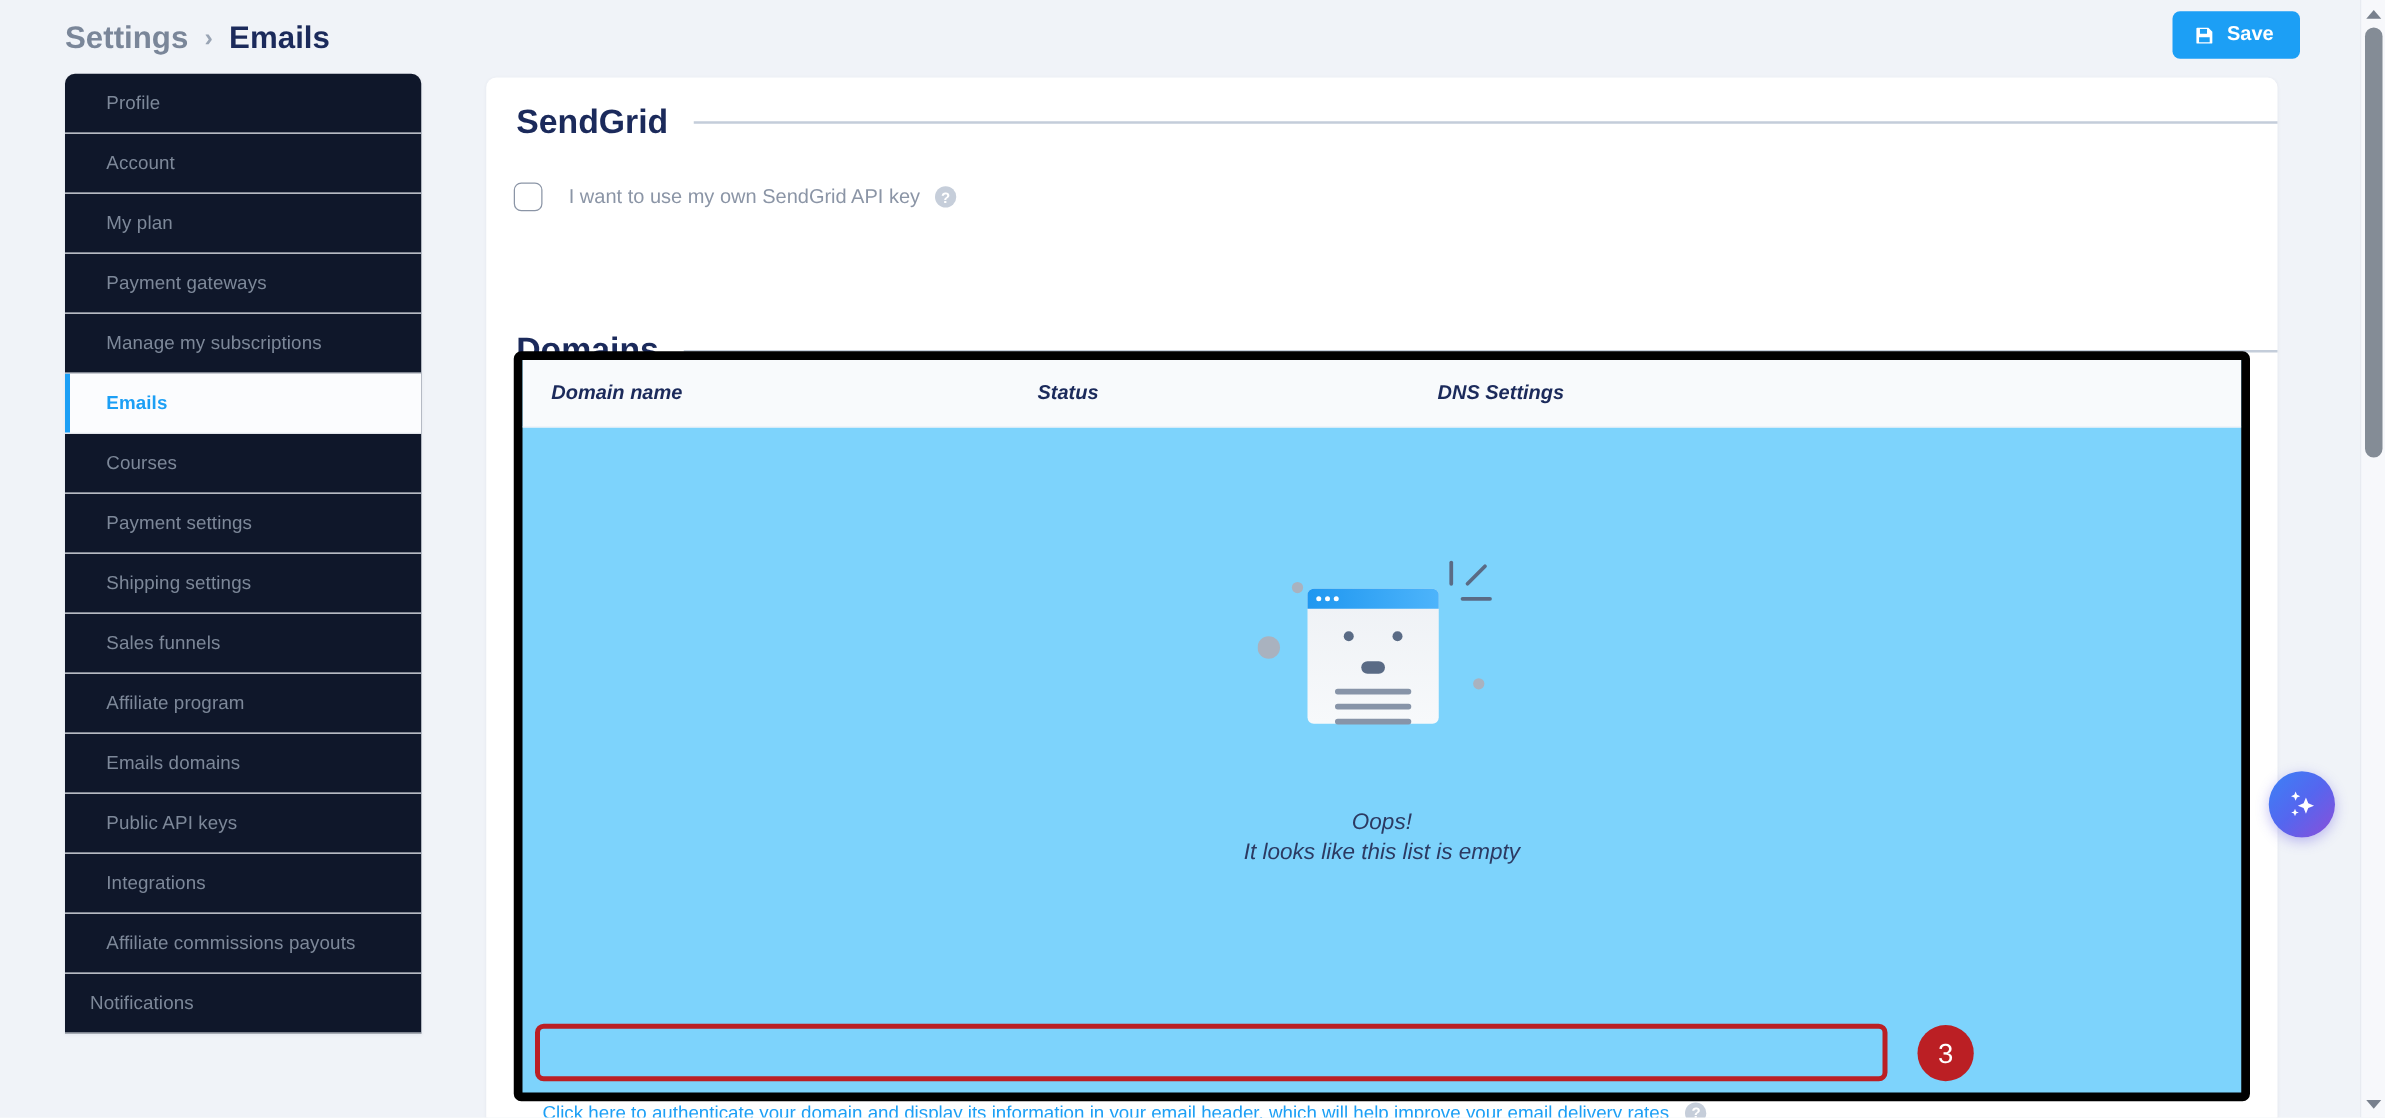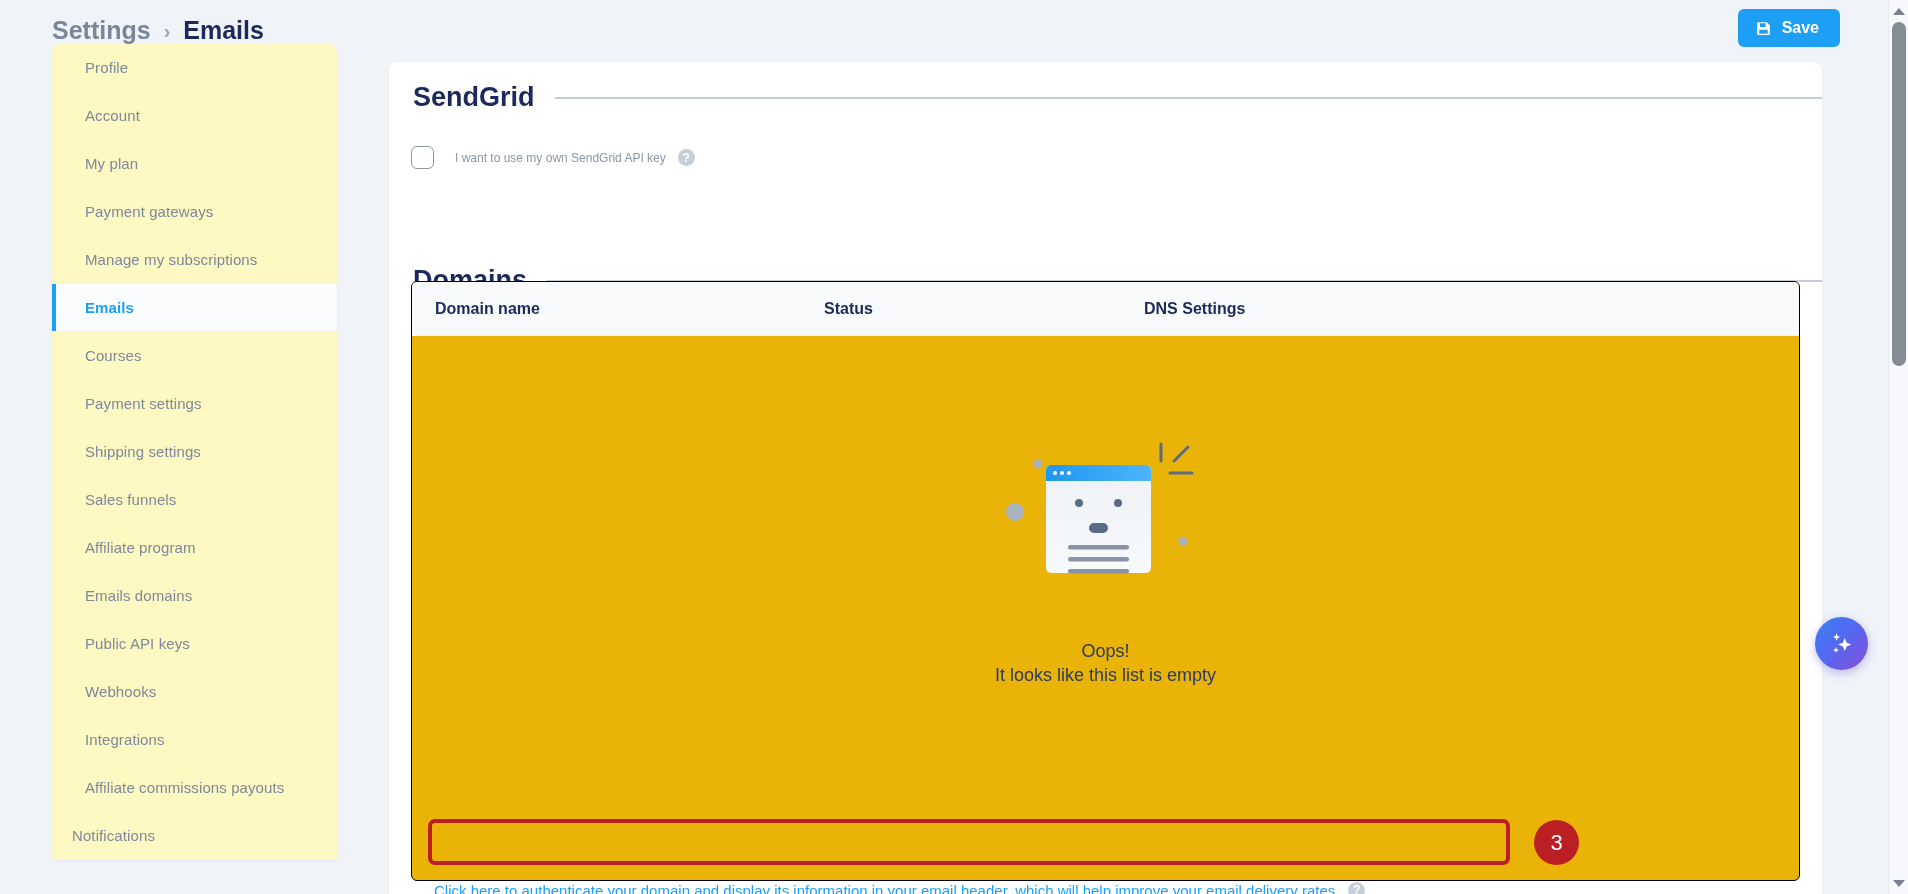--- a/index.html
+++ b/index.html
@@ -62,23 +62,23 @@
     align-items: center;
     gap: 10px;
     cursor: pointer;
   }
   .save-icon { display: block; width: 17px; height: 17px; }
 
   
   .sidebar {
     position: absolute;
     left: 52px;
-    top: 44px;
+    top: 59px;
     width: 285px;
-    background: #fef9c3;
+    background: #0f172a;
     border-radius: 8px 8px 0 0;
     overflow: hidden;
     box-shadow: 0 1px 3px rgba(20,40,80,0.05);
   }
   .sidebar-item {
     position: relative;
     height: 48px;
     display: flex;
     align-items: center;
     padding-left: 33px;
@@ -145,21 +145,21 @@
   .checkbox {
     width: 23px; height: 23px;
     border: 1.5px solid #8b95a6;
     border-radius: 6px;
     background: #ffffff;
     cursor: pointer;
     flex: none;
   }
   .checkbox-label {
     margin-left: 21px;
-    font-size: 12px;
+    font-size: 16px;
     color: #8b95a6;
     white-space: nowrap;
   }
   .help-icon {
     margin-left: 12px;
     width: 17px; height: 17px;
     border-radius: 50%;
     background: #c6ceda;
     color: #ffffff;
     font-size: 12px;
@@ -173,24 +173,25 @@
 
   .domains-head { position: absolute; left: 0; top: 203px; width: 100%; }
 
   
   .table-box {
     position: absolute;
     left: 22px;
     top: 219px;
     width: 1389px;
     height: 600px;
-    border: 1px solid #000000;
+    border: 7px solid #000000;
     border-radius: 6px;
     overflow: hidden;
-    background: #eab308;
+    background: #7dd3fc;
+    font-style: italic;
   }
   .table-header {
     height: 54px;
     background: #f8fafc;
     border-bottom: 1px solid #edf1f6;
     display: flex;
     align-items: center;
     font-size: 16px;
     font-weight: bold;
     color: #1b2a5b;
@@ -382,23 +383,20 @@
         <span>Sales funnels</span>
       </div>
     <div class="sidebar-item">
         <span>Affiliate program</span>
       </div>
     <div class="sidebar-item">
         <span>Emails domains</span>
       </div>
     <div class="sidebar-item">
         <span>Public API keys</span>
-      </div>
-    <div class="sidebar-item">
-        <span>Webhooks</span>
       </div>
     <div class="sidebar-item">
         <span>Integrations</span>
       </div>
     <div class="sidebar-item">
         <span>Affiliate commissions payouts</span>
       </div>
     <div class="sidebar-item">
         <span>Notifications</span>
       </div>

